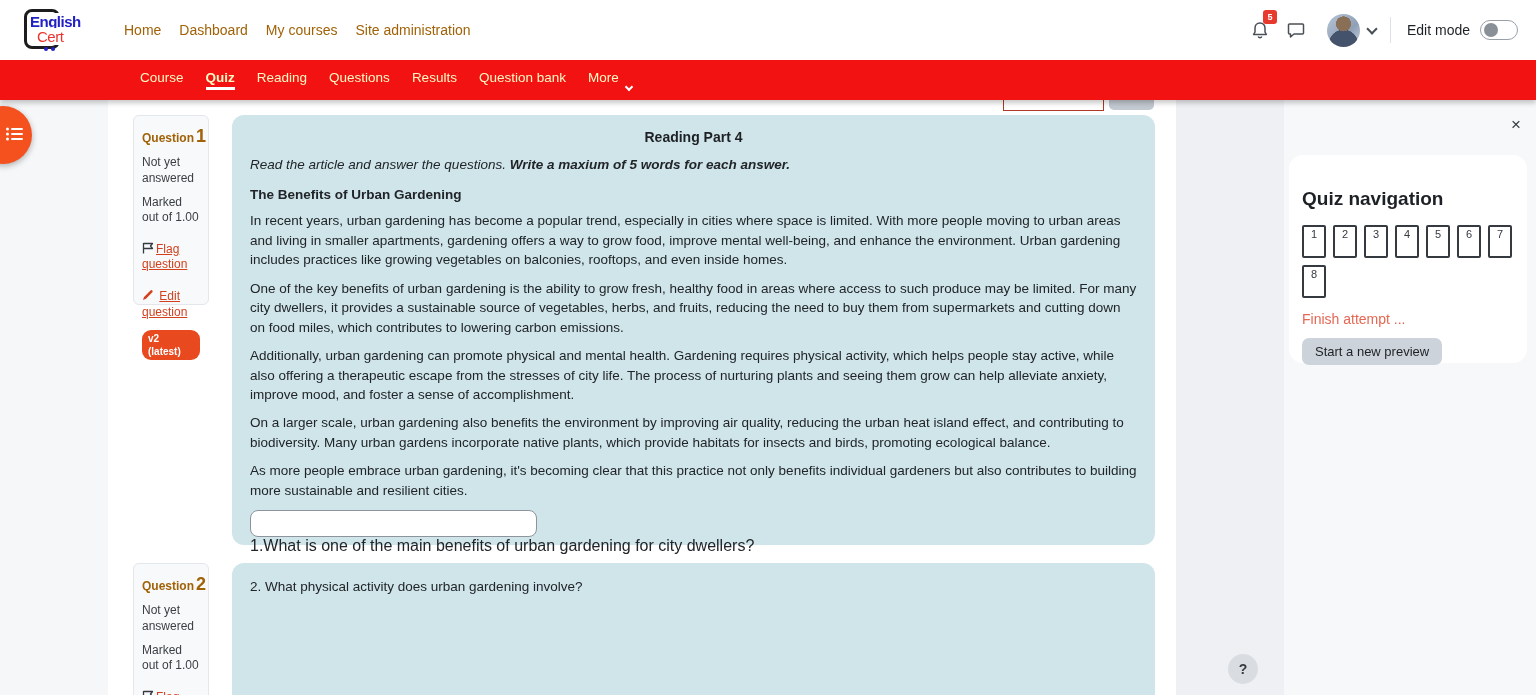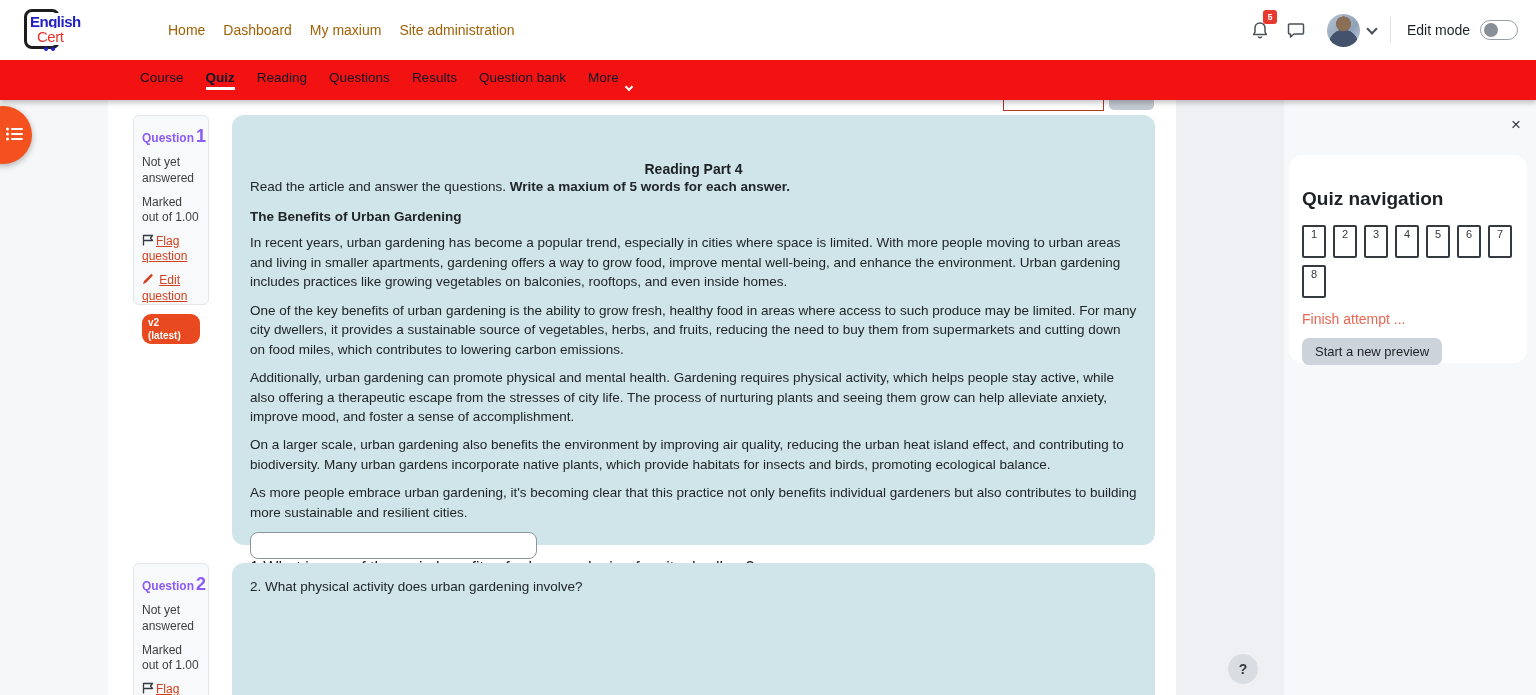--- a/index.html
+++ b/index.html
@@ -5,21 +5,21 @@
   :root{
     --brand-red:#f21212; --link-red:#d2411f; --badge-orange:#e8491f;
     --panel-blue:#cfe5e9; --finish-link:#e66753; --fab-orange:#f4511e;
   }
   *{margin:0;padding:0;box-sizing:border-box;}
   html,body{width:1536px;height:695px;}
   body{font-family:"Liberation Sans",sans-serif;background:#fff;overflow:hidden;}
   .page{position:relative;width:1536px;height:695px;overflow:hidden;background:#fff;}
 
   
-  .site-header{position:absolute;left:0;top:0;width:1536px;height:60px;background:#fff;display:flex;align-items:center;z-index:30;gap:44px;}
+  .site-header{position:absolute;left:0;top:0;width:1536px;height:60px;background:#fff;display:flex;align-items:center;z-index:30;}
   .logo{position:relative;width:72px;height:52px;margin-left:20px;cursor:pointer;}
   .logo-box{position:absolute;left:4px;top:5px;width:36px;height:40px;border:3px solid #1d1d1f;border-radius:8px;}
   .logo-t1{position:absolute;left:9px;top:9px;font-weight:700;font-size:15px;color:#2121c4;background:#fff;padding:0 1px;letter-spacing:-0.5px;}
   .logo-t2{position:absolute;left:16px;top:24px;font-weight:400;font-size:15px;color:#e8332e;background:#fff;padding:0 1px;letter-spacing:-0.5px;}
   .logo-dots{position:absolute;left:24px;top:43px;width:4px;height:4px;border-radius:50%;background:#2121c4;box-shadow:7px 0 0 #2121c4;}
   .topnav{display:flex;gap:18px;margin-left:32px;}
   .topnav-link{font-size:14px;color:#a16207;text-decoration:none;cursor:pointer;}
   .header-right{margin-left:auto;display:flex;align-items:center;padding-right:18px;}
   .icon-btn{position:relative;width:26px;height:26px;display:flex;align-items:center;justify-content:center;cursor:pointer;margin-right:10px;}
   .notif-badge{position:absolute;top:-7px;right:-4px;min-width:14px;height:14px;background:#e8392e;color:#fff;font-size:9px;font-weight:700;border-radius:3px;display:flex;align-items:center;justify-content:center;padding:0 2px;}
@@ -29,21 +29,21 @@
       radial-gradient(circle at 50% 92%,#45526b 0 42%,transparent 43%),
       linear-gradient(135deg,#b8c4d6 0%,#8fa0b6 60%,#c8d2e0 100%);}
   .chev-down{width:8px;height:8px;border-right:2px solid #495057;border-bottom:2px solid #495057;transform:rotate(45deg);margin:-3px 14px 0 4px;cursor:pointer;}
   .v-divider{width:1px;height:26px;background:#dee2e6;margin-right:16px;}
   .editmode-label{font-size:14px;color:#1d2125;margin-right:10px;}
   .toggle{width:38px;height:20px;border:1px solid #98a0a8;border-radius:10px;background:#fff;position:relative;cursor:pointer;}
   .toggle-knob{position:absolute;left:3px;top:2px;width:14px;height:14px;border-radius:50%;background:#8a9097;}
 
   
   .redbar{position:absolute;left:0;top:60px;width:1536px;height:40px;background:var(--brand-red);display:flex;align-items:center;padding-left:140px;gap:22px;z-index:25;box-shadow:0 3px 5px rgba(0,0,0,.22);}
-  .tab{display:flex;align-items:flex-end;color:#0f172a;font-size:13.5px;text-decoration:none;cursor:pointer;}
+  .tab{display:flex;align-items:flex-end;color:#fef9c3;font-size:13.5px;text-decoration:none;cursor:pointer;}
   .tab .tab-label{padding-bottom:2px;border-bottom:3px solid transparent;}
   .tab.active .tab-label{font-weight:700;border-bottom:3px solid #fff;}
   .tab .chev{display:none;}
   .tab.has-chev .chev{display:inline-block;width:6px;height:6px;border-right:2px solid #fff;border-bottom:2px solid #fff;transform:rotate(45deg);margin:-3px 0 0 7px;}
 
   
   .gutter-left{position:absolute;left:0;top:100px;width:108px;height:595px;background:#f6f7f8;}
   .grayband{position:absolute;left:1176px;top:100px;width:108px;height:595px;background:#eef0f4;}
   .drawer{position:absolute;left:1284px;top:100px;width:252px;height:595px;background:#f6f8fa;}
 
@@ -52,35 +52,35 @@
   .cutoff-btn{position:absolute;left:1109px;top:100px;width:45px;height:10px;background:#c3c9d1;border-radius:0 0 5px 5px;cursor:pointer;}
 
   
   .fab{position:absolute;left:-26px;top:106px;width:58px;height:58px;border-radius:50%;background:var(--fab-orange);box-shadow:0 2px 6px rgba(0,0,0,.3);cursor:pointer;z-index:20;}
   .fab svg{position:absolute;right:9px;top:21px;}
 
   
   .qinfo{position:absolute;width:76px;background:#f8f9fa;border:1px solid #e3e6ea;border-radius:6px;padding:9px 8px;font-size:12px;color:#3a3f44;line-height:1.3;}
   .qinfo1{left:133px;top:115px;height:190px;}
   .qinfo2{left:133px;top:563px;height:190px;}
-  .qinfo-title{color:#8b5cf6;margin-bottom:7px;}
+  .qinfo-title{color:#a16207;margin-bottom:7px;}
   .qinfo-title .qword{font-weight:700;font-size:12px;}
   .qinfo-title .qnum{font-weight:700;font-size:18px;margin-left:2px;}
   .qinfo-item{margin-bottom:8px;}
   .qinfo-link{color:var(--link-red);text-decoration:underline;cursor:pointer;display:inline;}
-  .qinfo-iconrow{margin-bottom:8px;}
+  .qinfo-iconrow{margin-bottom:8px;margin-top:16px;}
   .qinfo-iconrow svg{vertical-align:-1px;margin-right:2px;}
   .version-badge{display:inline-block;background:var(--badge-orange);color:#fff;font-size:10px;font-weight:700;border-radius:9px;padding:2px 6px;margin-top:2px;cursor:pointer;}
 
   
   .qpanel{position:absolute;left:232px;width:923px;background:var(--panel-blue);border-radius:12px;color:#212529;}
   .qpanel1{top:115px;height:430px;padding:14px 18px 0;}
   .qpanel2{top:563px;height:200px;padding:16px 18px 0;}
-  .qtitle{text-align:center;font-weight:700;font-size:14px;color:#1d2125;margin-top:32px;}
-  .qintro{font-size:13.5px;line-height:1.44;}
+  .qtitle{text-align:center;font-weight:700;font-size:14px;color:#1d2125;}
+  .qintro{font-size:13.5px;margin-top:10px;line-height:1.44;font-style:italic;}
   .qintro b{font-weight:700;}
   .arthead{font-size:13.5px;font-weight:700;margin-top:13px;}
   .qpanel p.para{font-size:13.5px;line-height:1.44;margin-top:9px;}
   .answer-input{display:block;width:287px;height:27px;border:1px solid #8d949c;border-radius:8px;background:#fff;margin-top:10px;font-size:13px;padding:0 8px;outline:none;}
   .q1-prompt{font-size:16px;}
   .q2-prompt{font-size:13.5px;}
   .answer-row{display:flex;align-items:center;margin-top:22px;}
   .answer-label{font-size:13.5px;margin-right:6px;}
   .answer-input2{width:440px;height:29px;border:1px solid #98a0a8;border-radius:10px;background:#fff;font-size:13px;padding:0 10px;outline:none;}
 
@@ -104,21 +104,21 @@
   <header class="site-header">
     <div class="logo">
       <span class="logo-box"></span>
       <span class="logo-t1">English</span>
       <span class="logo-t2">Cert</span>
       <span class="logo-dots"></span>
     </div>
     <nav class="topnav">
         <a class="topnav-link">Home</a>
         <a class="topnav-link">Dashboard</a>
-        <a class="topnav-link">My maxium</a>
+        <a class="topnav-link">My courses</a>
         <a class="topnav-link">Site administration</a>
       </nav>
     <div class="header-right">
       <span class="icon-btn">
         <svg width="18" height="19" viewBox="0 0 18 19">
           <path d="M9 2 C5.8 2 4 4.4 4 7.2 L4 11 L2.6 13.6 L15.4 13.6 L14 11 L14 7.2 C14 4.4 12.2 2 9 2 Z" fill="none" stroke="#495057" stroke-width="1.5" stroke-linejoin="round"></path>
           <path d="M7.2 15.4 a1.9 1.9 0 0 0 3.6 0" fill="none" stroke="#495057" stroke-width="1.5"></path>
         </svg>
         <span class="notif-badge">5</span>
       </span>

